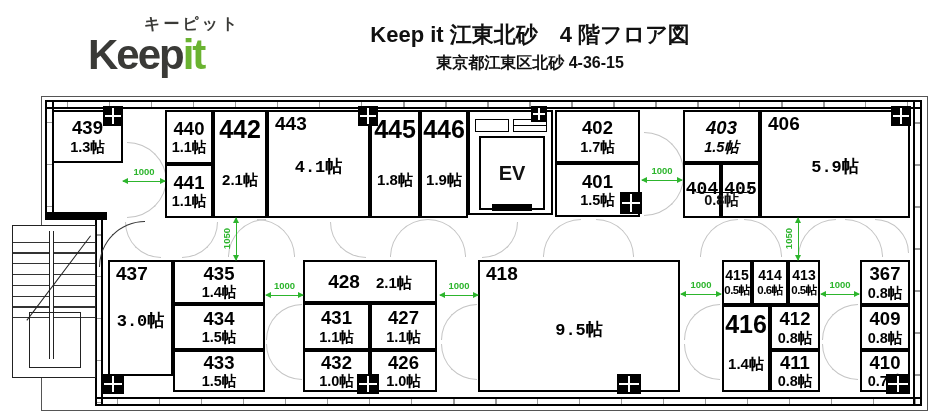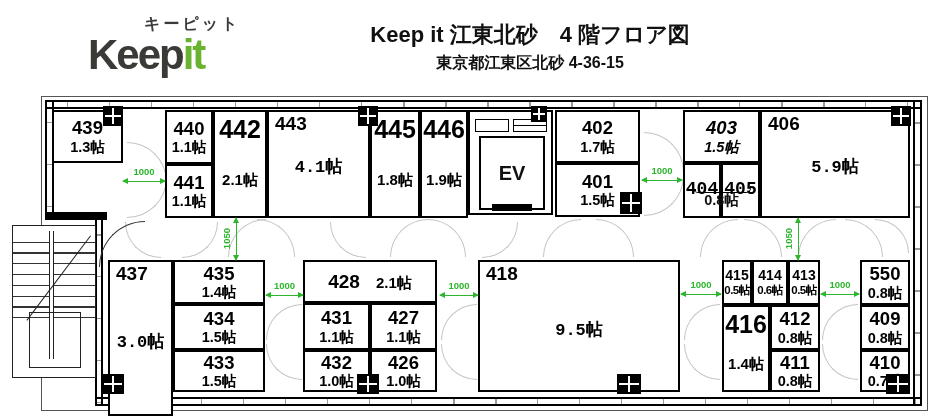--- a/index.html
+++ b/index.html
@@ -214,21 +214,21 @@
     <div class="room num" style="left: 683px; top: 163px; width: 38px; height: 55px;">
       <span class="rnum">404</span>
     </div>
     <div class="room num" style="left: 721px; top: 163px; width: 39px; height: 55px;">
       <span class="rnum">405</span>
     </div>
     <div class="room corner" style="left: 760px; top: 110px; width: 150px; height: 108px;">
       <span class="rnum">406</span>
       <span class="rsize">5.9帖</span>
     </div>
-    <div class="room corner" style="left: 108px; top: 260px; width: 65px; height: 156px;">
+    <div class="room corner" style="left: 108px; top: 260px; width: 65px; height: 116px;">
       <span class="rnum">437</span>
       <span class="rsize">3.0帖</span>
     </div>
     <div class="room stack" style="left: 173px; top: 260px; width: 92px; height: 44px;">
       <span class="rnum">435</span>
       <span class="rsize">1.4帖</span>
     </div>
     <div class="room stack" style="left: 173px; top: 304px; width: 92px; height: 46px;">
       <span class="rnum">434</span>
       <span class="rsize">1.5帖</span>
@@ -279,21 +279,21 @@
     </div>
     <div class="room stack" style="left: 770px; top: 305px; width: 50px; height: 45px;">
       <span class="rnum">412</span>
       <span class="rsize">0.8帖</span>
     </div>
     <div class="room stack" style="left: 770px; top: 350px; width: 50px; height: 42px;">
       <span class="rnum">411</span>
       <span class="rsize">0.8帖</span>
     </div>
     <div class="room stack" style="left: 860px; top: 260px; width: 50px; height: 45px;">
-      <span class="rnum">550</span>
+      <span class="rnum">367</span>
       <span class="rsize">0.8帖</span>
     </div>
     <div class="room stack" style="left: 860px; top: 305px; width: 50px; height: 45px;">
       <span class="rnum">409</span>
       <span class="rsize">0.8帖</span>
     </div>
     <div class="room stack" style="left: 860px; top: 350px; width: 50px; height: 42px;">
       <span class="rnum">410</span>
       <span class="rsize">0.7帖</span>
     </div>

